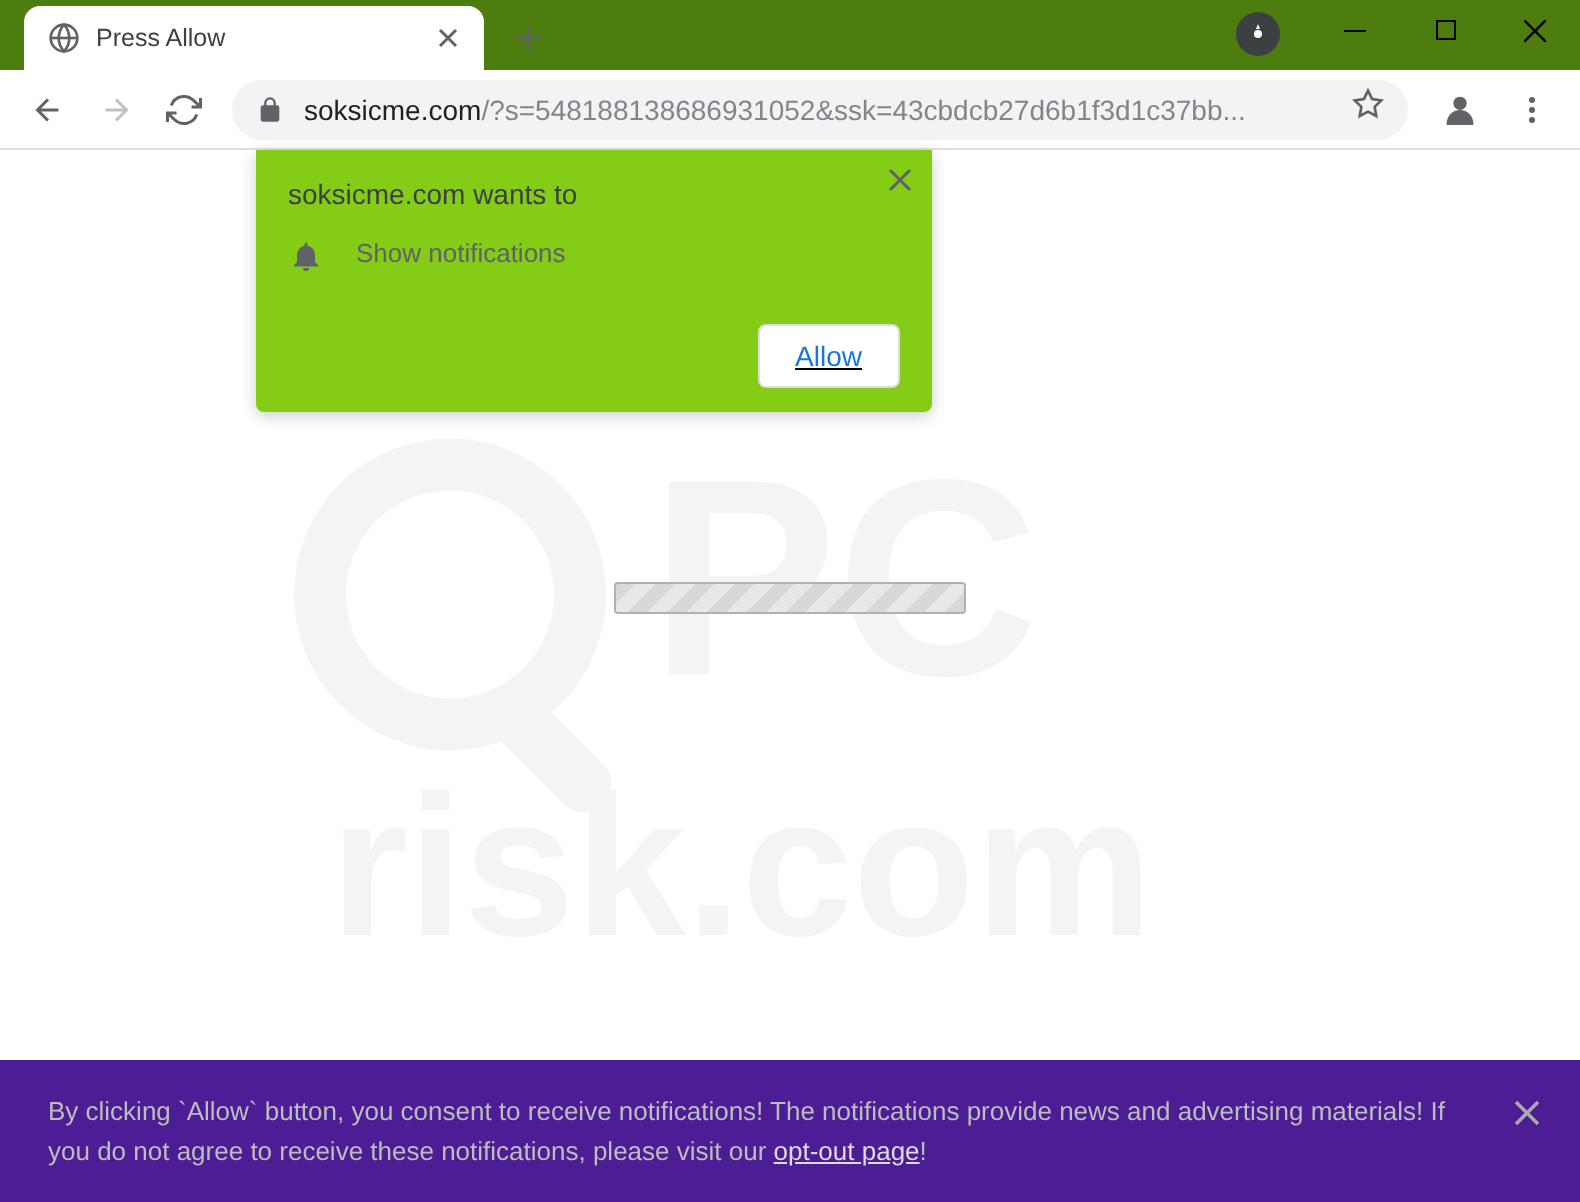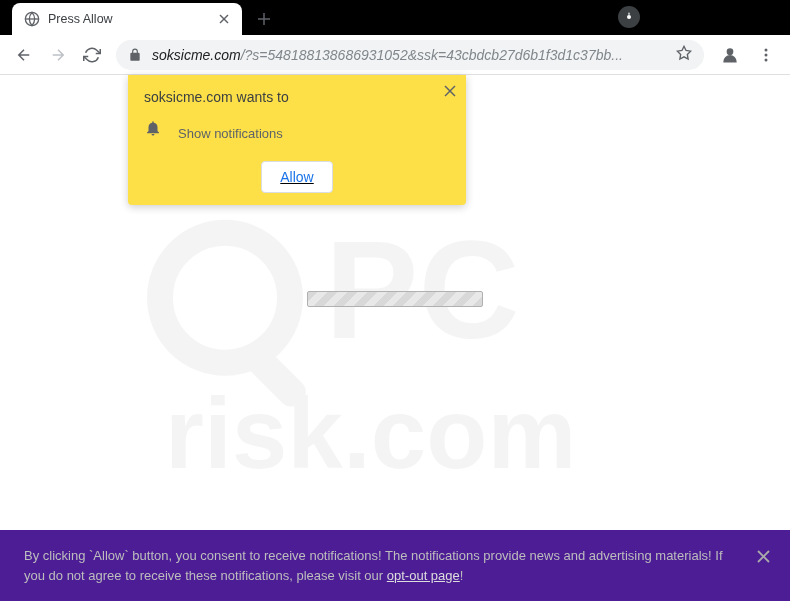--- a/index.html
+++ b/index.html
@@ -1,51 +1,51 @@
 <!DOCTYPE html>
 <html><head>
   <meta charset="utf-8">
   <style>
     * { margin: 0; padding: 0; box-sizing: border-box; }
     body { font-family: "Segoe UI", Arial, sans-serif; background: #fff; width: 790px; height: 601px; overflow: hidden; position: relative; }
     
-    .titlebar { height: 35px; background: #000000; display: flex; align-items: flex-end; position: relative; }
+    .titlebar { height: 35px; background: #4d7c0f; display: flex; align-items: flex-end; position: relative; }
     .tab { display: flex; align-items: center; background: #fff; height: 32px; padding: 0 10px 0 12px; border-radius: 8px 8px 0 0; margin-left: 12px; width: 230px; gap: 8px; position: relative; }
     .tab-favicon { width: 16px; height: 16px; display: flex; align-items: center; justify-content: center; color: #5f6368; }
     .tab-title { font-size: 12.5px; color: #3c4043; flex: 1; white-space: nowrap; overflow: hidden; text-overflow: ellipsis; }
     .tab-close { width: 16px; height: 16px; display: flex; align-items: center; justify-content: center; color: #5f6368; cursor: pointer; }
     .new-tab { width: 28px; height: 28px; display: flex; align-items: center; justify-content: center; color: #5f6368; cursor: pointer; margin-left: 8px; margin-bottom: 2px; }
     .win-controls { position: absolute; right: 0; top: 0; display: flex; height: 30px; }
     .win-btn { width: 45px; display: flex; align-items: center; justify-content: center; cursor: pointer; font-size: 14px; color: #000; }
     .incognito-badge { position: absolute; right: 150px; top: 6px; width: 22px; height: 22px; background: #3c4043; border-radius: 50%; display: flex; align-items: center; justify-content: center; }
     
-    .toolbar { height: 40px; background: #fff; display: flex; align-items: center; padding: 0 8px; gap: 2px; border-bottom: 1px solid #e0e0e0; font-style: italic; }
+    .toolbar { height: 40px; background: #fff; display: flex; align-items: center; padding: 0 8px; gap: 2px; border-bottom: 1px solid #e0e0e0; }
     .nav-btn { width: 32px; height: 32px; display: flex; align-items: center; justify-content: center; color: #5f6368; cursor: pointer; border-radius: 50%; }
     .nav-btn.disabled { color: #bdc1c6; cursor: default; }
     .omnibox { flex: 1; height: 30px; background: #f1f3f4; border-radius: 15px; display: flex; align-items: center; padding: 0 12px; gap: 10px; margin: 0 6px; }
     .lock-icon { color: #5f6368; display: flex; }
     .url-text { font-size: 14px; color: #202124; flex: 1; white-space: nowrap; overflow: hidden; }
     .url-text .domain { color: #202124; }
     .url-text .path { color: #80868b; }
     .star-icon { color: #5f6368; cursor: pointer; }
     .profile-btn { width: 28px; height: 28px; display: flex; align-items: center; justify-content: center; color: #5f6368; margin: 0 4px; }
     .menu-btn { width: 32px; height: 32px; display: flex; align-items: center; justify-content: center; color: #5f6368; cursor: pointer; }
     
     .content { position: relative; height: 526px; background: #fff; }
     
     .watermark { position: absolute; top: 50%; left: 50%; transform: translate(-50%, -55%); z-index: 0; }
     .watermark svg { opacity: 0.06; }
     
-    .notif-popup { position: absolute; top: 0; left: 128px; width: 338px; background: #fde047; box-shadow: 0 2px 8px rgba(0,0,0,0.2); border-radius: 0 0 4px 4px; padding: 14px 16px 12px 16px; z-index: 10; }
+    .notif-popup { position: absolute; top: 0; left: 128px; width: 338px; background: #84cc16; box-shadow: 0 2px 8px rgba(0,0,0,0.2); border-radius: 0 0 4px 4px; padding: 14px 16px 12px 16px; z-index: 10; }
     .notif-popup .popup-close { position: absolute; top: 8px; right: 10px; color: #5f6368; cursor: pointer; font-size: 16px; }
     .notif-title { font-size: 14px; color: #3c4043; margin-bottom: 14px; }
-    .notif-row { display: flex; align-items: flex-end; gap: 16px; margin-bottom: 20px; }
+    .notif-row { display: flex; align-items: flex-start; gap: 16px; margin-bottom: 20px; }
     .bell-icon { color: #5f6368; }
     .notif-text { font-size: 13px; color: #5f6368; }
-    .notif-buttons { display: flex; justify-content: center; gap: 10px; text-decoration: underline; }
+    .notif-buttons { display: flex; justify-content: flex-end; gap: 10px; text-decoration: underline; }
     .notif-btn { padding: 7px 18px; border: 1px solid #dadce0; background: #fff; border-radius: 4px; font-size: 14px; color: #1a73e8; cursor: pointer; }
     
     .progress-bar { position: absolute; top: 216px; left: 50%; transform: translateX(-50%); width: 176px; height: 16px; border: 1px solid #b0b0b0; border-radius: 2px; background: repeating-linear-gradient(-45deg, #d8d8d8 0, #d8d8d8 7px, #e8e8e8 7px, #e8e8e8 14px); z-index: 2; }
     
     .main-text { position: absolute; top: 242px; left: 0; right: 0; text-align: center; font-size: 18px; color: #222; z-index: 2; }
     .main-text b { font-weight: bold; }
     
     .consent-bar { position: absolute; bottom: 0; left: 0; right: 0; background: #4c1d95; color: #bdbdbd; padding: 16px 50px 16px 24px; font-size: 13px; line-height: 1.5; z-index: 5; }
     .consent-bar a { color: #ddd; text-decoration: underline; cursor: pointer; }
     .consent-close { position: absolute; top: 14px; right: 20px; color: #aaa; cursor: pointer; font-size: 18px; }

